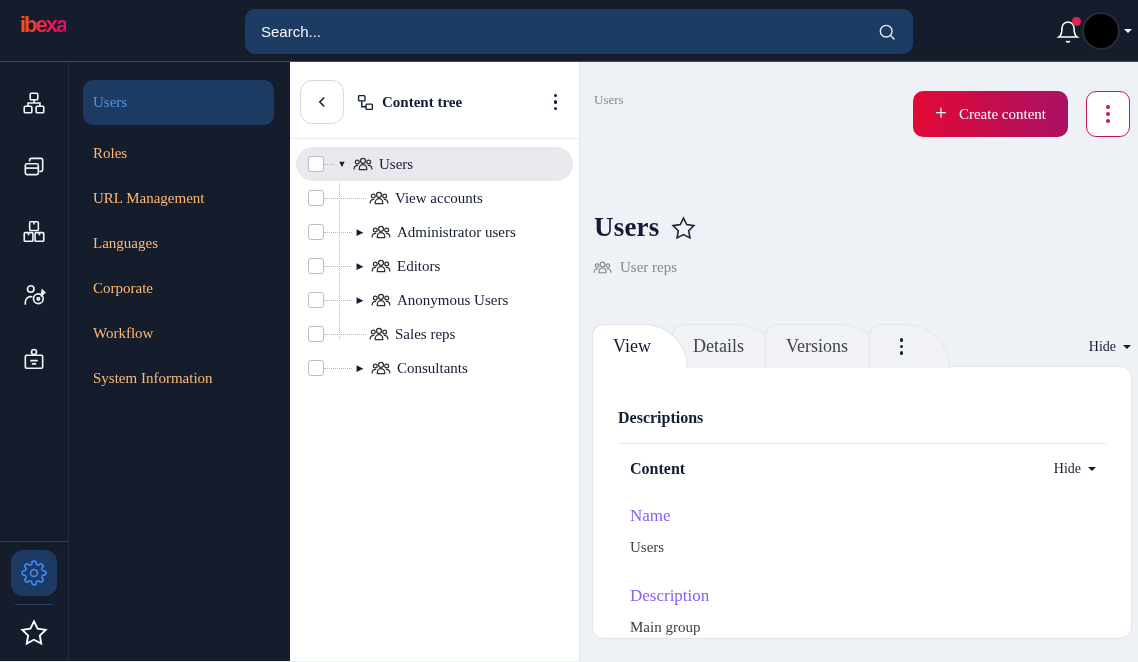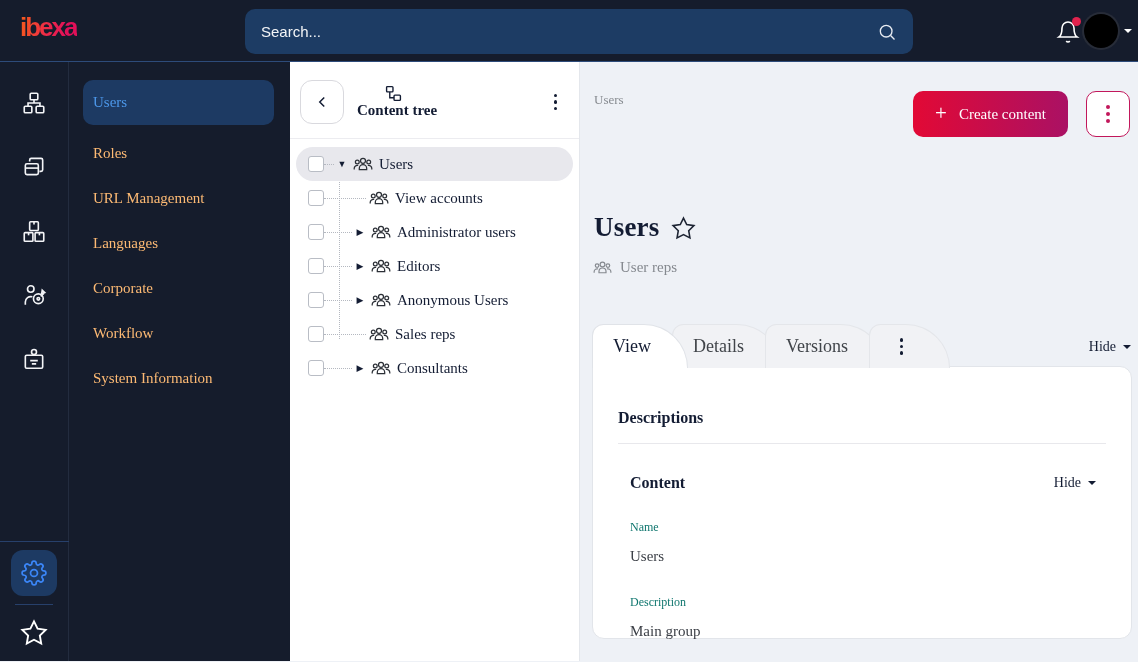--- a/index.html
+++ b/index.html
@@ -1,20 +1,20 @@
 <!DOCTYPE html>
 <html><head>
 <meta charset="utf-8">
 <style>
   * { margin:0; padding:0; box-sizing:border-box; }
   html,body { width:1138px; height:662px; font-family:"Liberation Sans", sans-serif; background:#eef1f6; overflow:hidden; }
 
   
   .topbar { position:relative; height:62px; background:#151c2c; border-bottom:1px solid #2d4b7a; z-index:10; }
-  .logo { position:absolute; left:20px; top:12px; font-size:26px; font-weight:800; letter-spacing:-2px;
+  .logo { position:absolute; left:20px; top:12px; font-size:22px; font-weight:800; letter-spacing:-2px;
           background:linear-gradient(100deg,#f4581f 5%,#ee2a48 48%,#e21059 80%);
           -webkit-background-clip:text; background-clip:text; color:transparent; cursor:pointer; }
   .searchbar { position:absolute; left:245px; top:9px; width:668px; height:45px; background:#1d3c64; border-radius:10px;
                display:flex; align-items:center; padding:0 16px; }
   .searchbar input { flex:1; background:transparent; border:none; outline:none; color:#fff; font-size:15px; font-family:inherit; }
   .searchbar input::placeholder { color:#fff; opacity:.95; }
   .search-ic { width:20px; height:20px; color:#e8ecf2; }
   .bell-wrap { position:absolute; right:58px; top:20px; width:24px; height:24px; color:#fff; cursor:pointer; }
   .bell-dot { position:absolute; right:-1px; top:-3px; width:9px; height:9px; border-radius:50%; background:#e0234e; }
   .avatar { position:absolute; right:20px; top:14px; width:34px; height:34px; border-radius:50%; background:#000;
@@ -38,21 +38,21 @@
   
   .menu { width:221px; background:#151c2c; padding:18px 16px 0 14px; }
   .menu-item { display:block; padding:14px 10px; color:#fdba74; font-size:15px; border-radius:10px; cursor:pointer; }
   .menu-item.active { background:#1d3a63; color:#4c97e9; padding:14px 10px; margin-bottom:6px; }
 
   
   .tree-panel { width:290px; background:#fff; border-right:1px solid #e4e7ec; }
   .tree-head { display:flex; align-items:center; padding:18px 16px 14px 10px; }
   .back-btn { width:44px; height:44px; border:1px solid #d9d9de; border-radius:12px; background:#fff; display:flex; align-items:center; justify-content:center; cursor:pointer; }
   .back-btn svg { width:18px; height:18px; color:#131c33; }
-  .tree-title-wrap { display:flex; align-items:center; margin-left:13px;flex-direction:column; }
+  .tree-title-wrap { display:flex; align-items:center; margin-left:13px; }
   .tree-title-icon { width:17px; height:17px; color:#131c33; margin-right:8px; }
   .tree-title { font-size:15px; font-weight:700; color:#131c33; }
   .kebab { margin-left:auto; display:flex; flex-direction:column; gap:3px; padding:4px 6px; cursor:pointer; }
   .kebab i { width:3.5px; height:3.5px; border-radius:50%; background:#131c33; }
   .panel-div { border-top:1px solid #ececf0; margin:0 0 6px 0; }
 
   .tree-list { position:relative; padding:2px 6px 0; }
   .tree-vline { position:absolute; left:49px; top:32px; height:162px; border-left:1px dotted #b4b8c0; }
   .tree-row { display:flex; align-items:center; height:34px; padding-left:12px; border-radius:17px; cursor:pointer; position:relative; z-index:1; }
   .tree-row.selected { background:#e8e8ed; }
@@ -87,24 +87,24 @@
   .tab.active { background:#fff; color:#131c33; border-color:#e0e3e8; z-index:3; position:relative; }
   .tab-kebab { display:flex; flex-direction:column; gap:3px; padding:0 10px; }
   .tab-kebab i { width:3.5px; height:3.5px; border-radius:50%; background:#131c33; }
   .hide-link { margin-left:auto; display:flex; align-items:center; gap:7px; font-size:14px; color:#131c33; padding-bottom:12px; cursor:pointer; }
   .tri-down { width:0; height:0; border:4.5px solid transparent; border-top-color:#131c33; margin-top:4px; }
 
   .card { position:absolute; left:12px; right:6px; top:304px; bottom:22px; background:#fff; border:1px solid #e2e5ea;
           border-radius:0 12px 12px 12px; padding:42px 25px 0; z-index:1; }
   .card-h1 { font-size:16px; font-weight:700; color:#131c33; }
   .card-div { border-top:1px solid #e8e8ec; margin-top:16px; }
-  .section-head { display:flex; align-items:center; justify-content:space-between; margin-top:30px; }
+  .section-head { display:flex; align-items:center; justify-content:space-between; margin-top:16px; }
   .section-title { font-size:16px; font-weight:700; color:#131c33; padding-left:12px; }
   .section-hide { display:flex; align-items:center; gap:7px; font-size:14px; color:#131c33; margin-right:10px; cursor:pointer; }
-  .field-label { margin:30px 0 0 12px; font-size:12px; color:#0f766e; }
+  .field-label { margin:30px 0 0 12px; font-size:17px; color:#8b5cf6; }
   .field-label.first { margin-top:28px; }
   .field-value { margin:13px 0 0 12px; font-size:15px; color:#3b3f46; }
 </style>
 </head>
 <body>
 
 <div class="topbar">
   <div class="logo">ibexa</div>
   <div class="searchbar">
     <input type="text" placeholder="Search..." style="">

